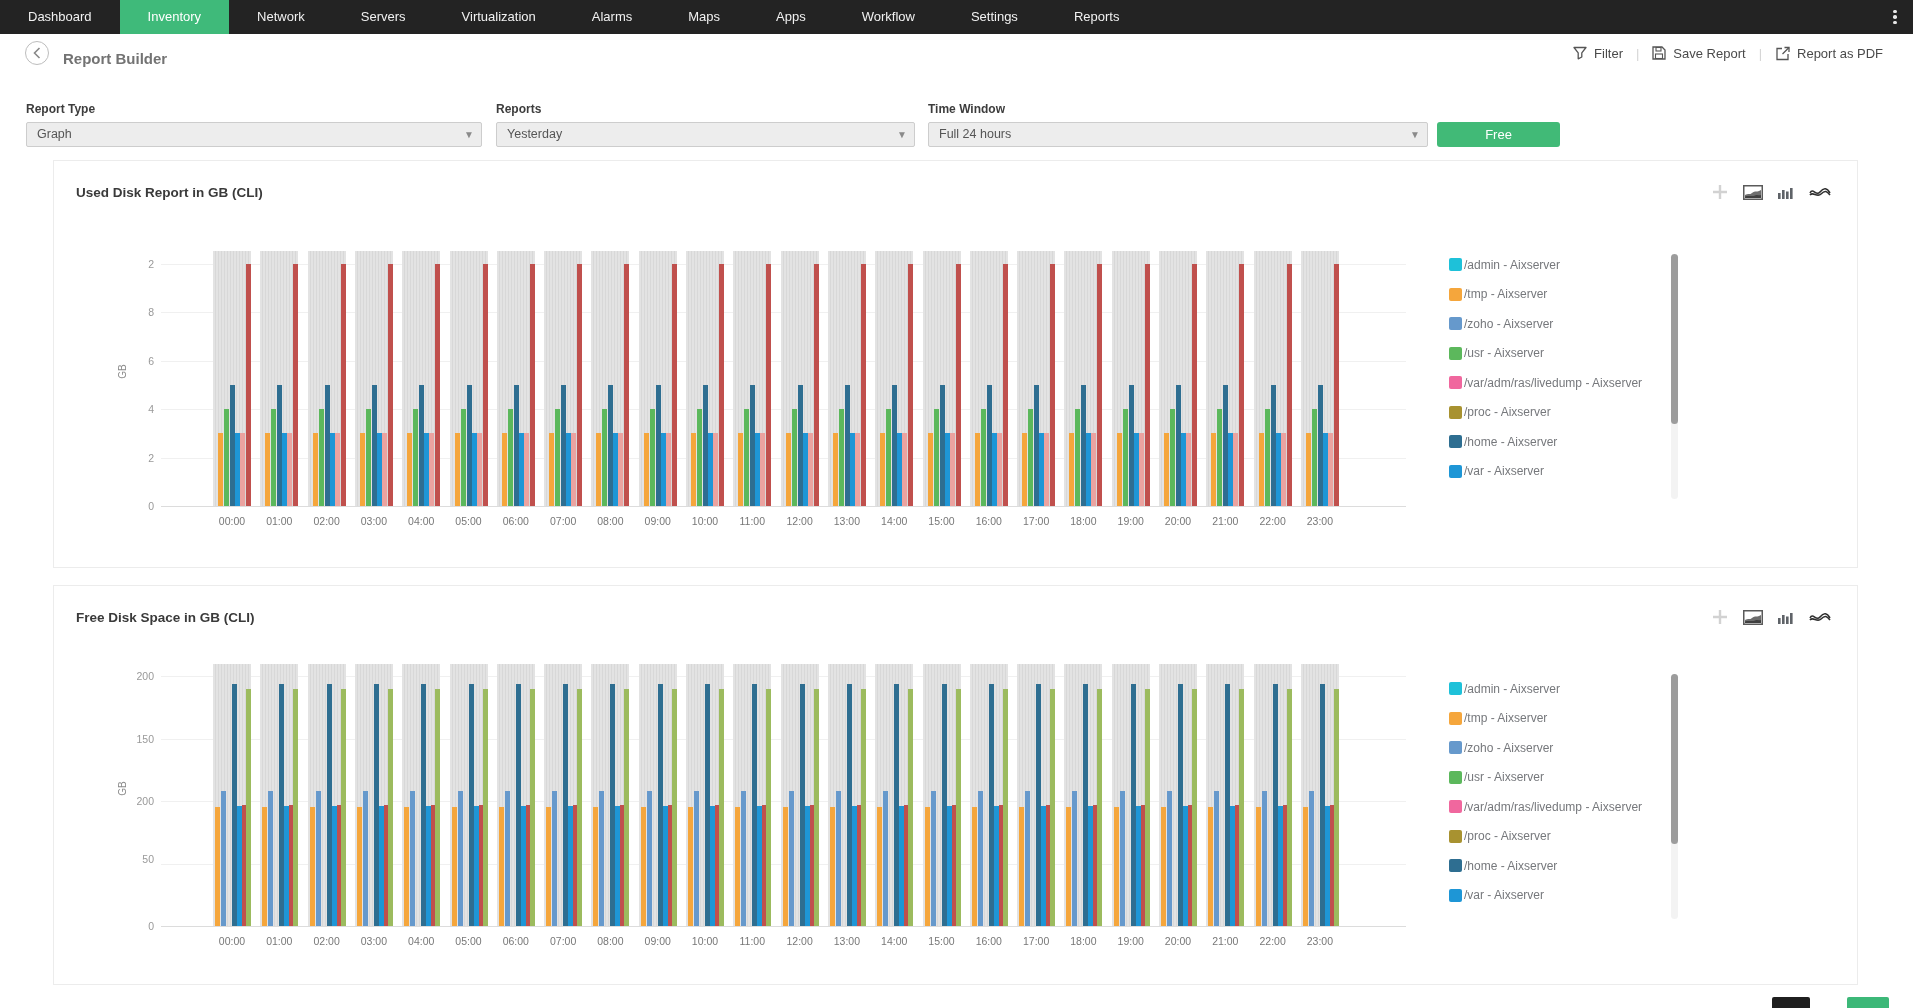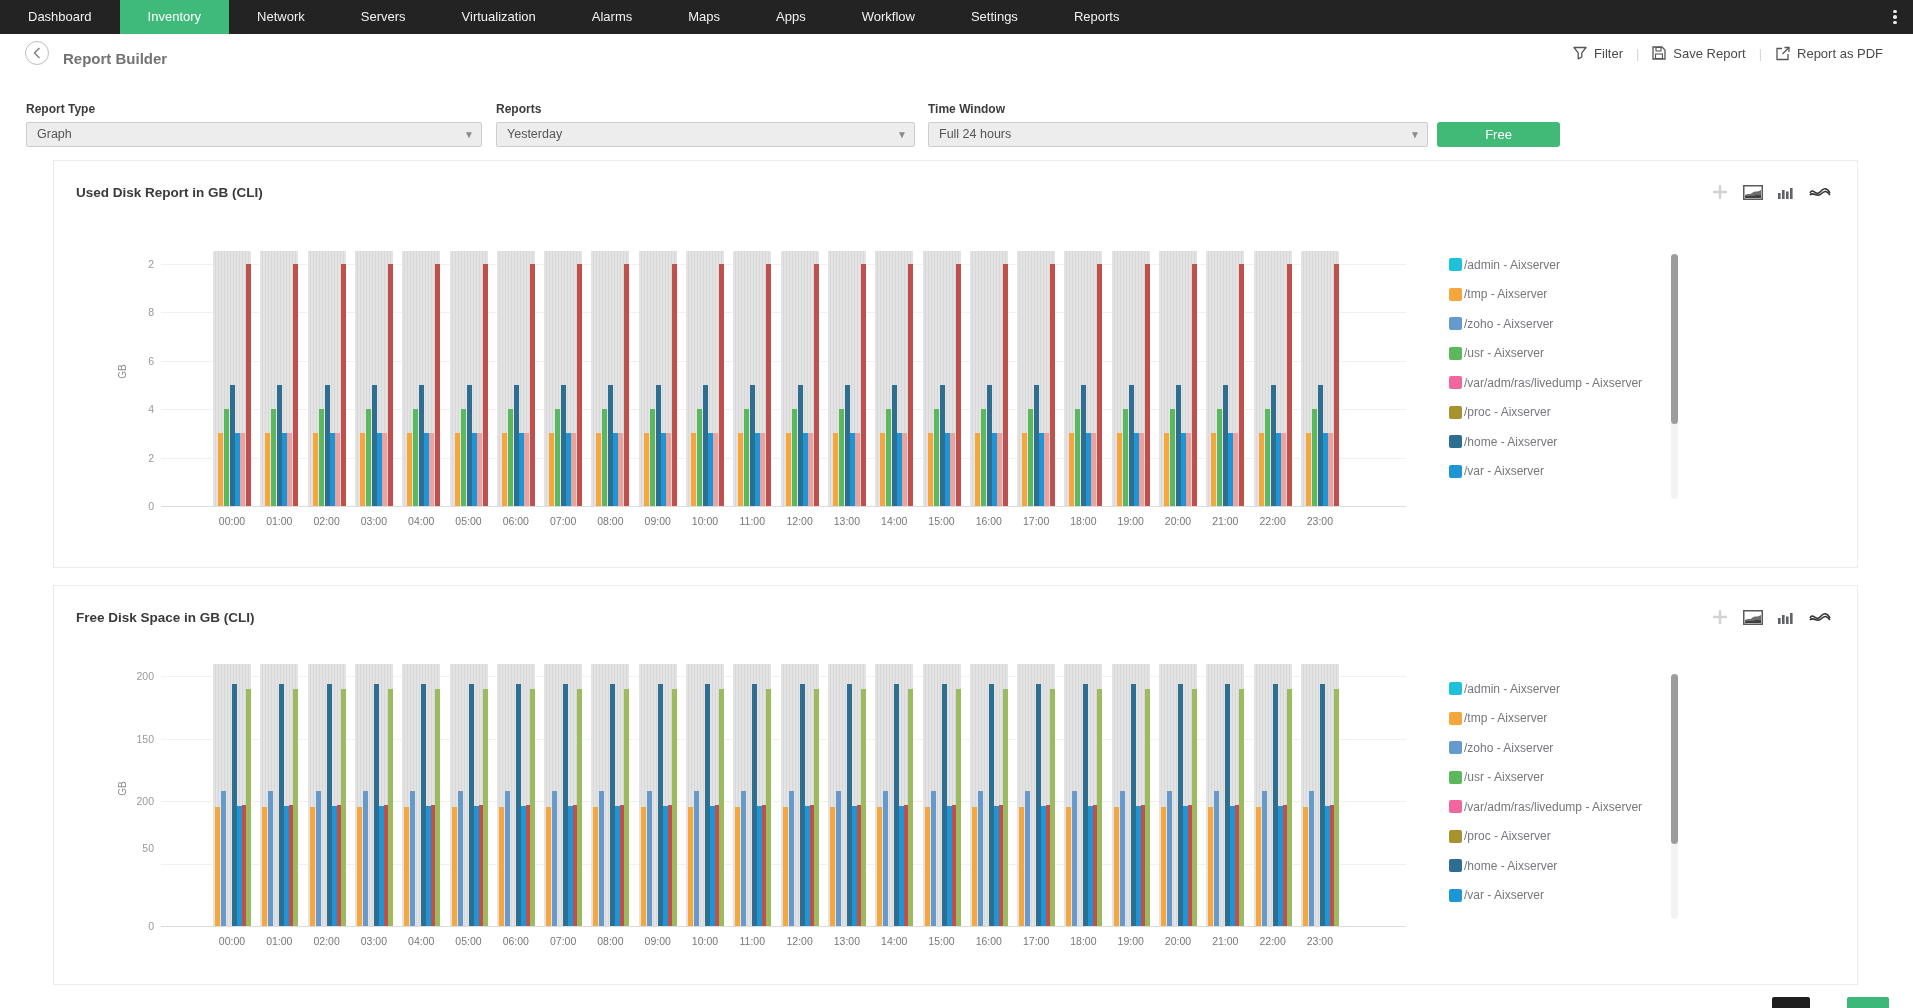--- a/index.html
+++ b/index.html
@@ -434,21 +434,21 @@
           <path d="M1 8 C4 2, 7 12, 11 7 S18 3, 21 8" stroke="#2f2f2f" fill="none" stroke-width="1.6"></path>
           <path d="M1 10 C4 6, 8 13, 12 9 S18 6, 21 10" stroke="#2f2f2f" fill="none" stroke-width="1.6"></path>
         </svg>
       </span>
   </div>
   <div class="ylabel" id="ylabel-1" style="left: 56px; top: 197px;">GB</div>
   <div class="plot" id="plot-1">
       <div class="gridline zero" style="left: 107px; width: 1245px; top: 340px;"></div>
       <div class="ytick" style="left: 40px; width: 60px; top: 334px;">0</div>
       <div class="gridline" style="left: 107px; width: 1245px; top: 277.5px;"></div>
-      <div class="ytick" style="left: 40px; width: 60px; top: 256px;">50</div>
+      <div class="ytick" style="left: 40px; width: 60px; top: 267px;">50</div>
       <div class="gridline" style="left: 107px; width: 1245px; top: 215px;"></div>
       <div class="ytick" style="left: 40px; width: 60px; top: 209px;">200</div>
       <div class="gridline" style="left: 107px; width: 1245px; top: 152.5px;"></div>
       <div class="ytick" style="left: 40px; width: 60px; top: 146.5px;">150</div>
       <div class="gridline" style="left: 107px; width: 1245px; top: 90px;"></div>
       <div class="ytick" style="left: 40px; width: 60px; top: 84px;">200</div>
       <div class="band" style="left: 159px; top: 78px; width: 38px; height: 262px;"></div>
       <div class="bar" style="left: 161px; top: 221.25px; height: 118.75px; background: rgb(245, 166, 60);"></div>
       <div class="bar" style="left: 167px; top: 205px; height: 135px; background: rgb(102, 153, 204);"></div>
       <div class="bar" style="left: 178px; top: 97.5px; height: 242.5px; background: rgb(46, 110, 145);"></div>

